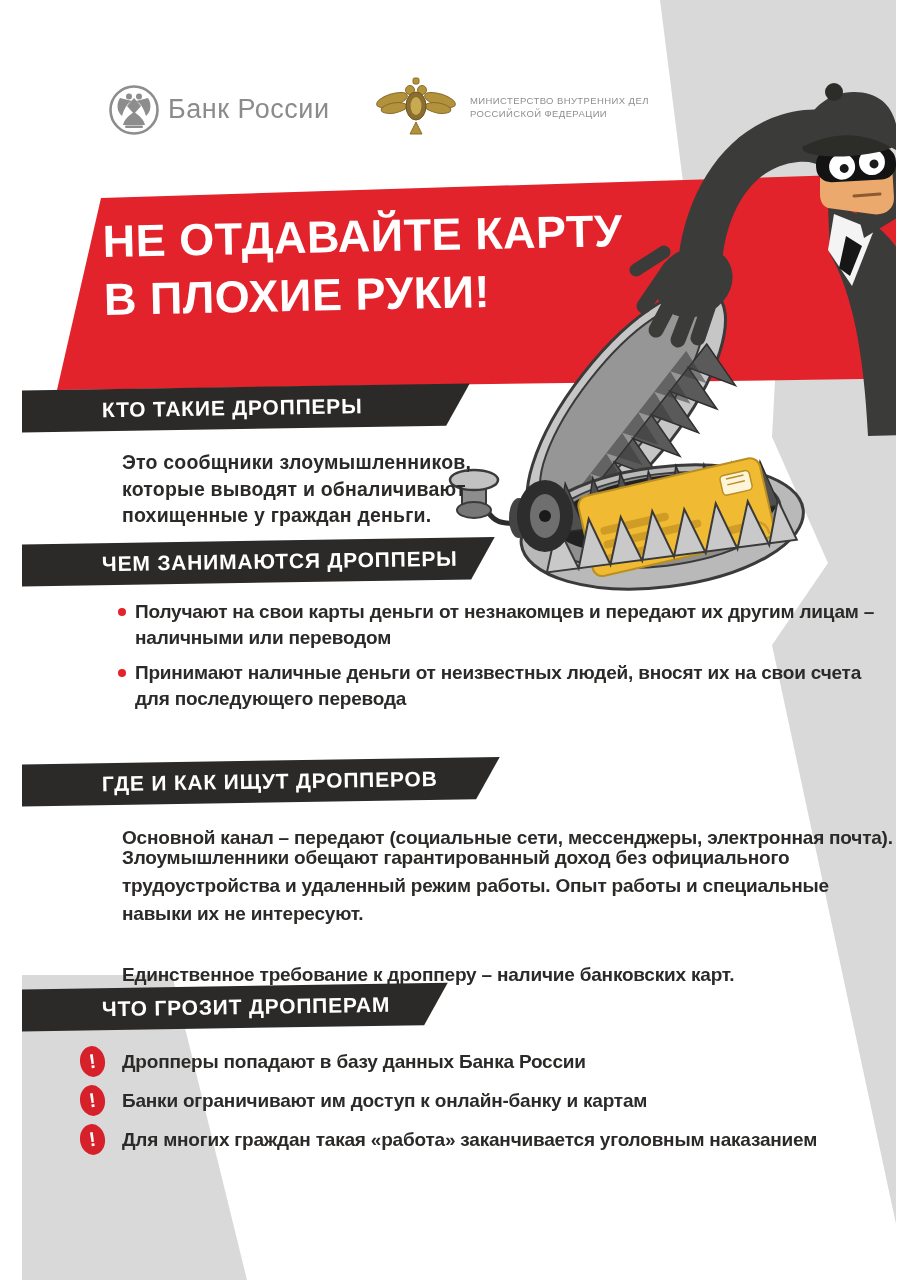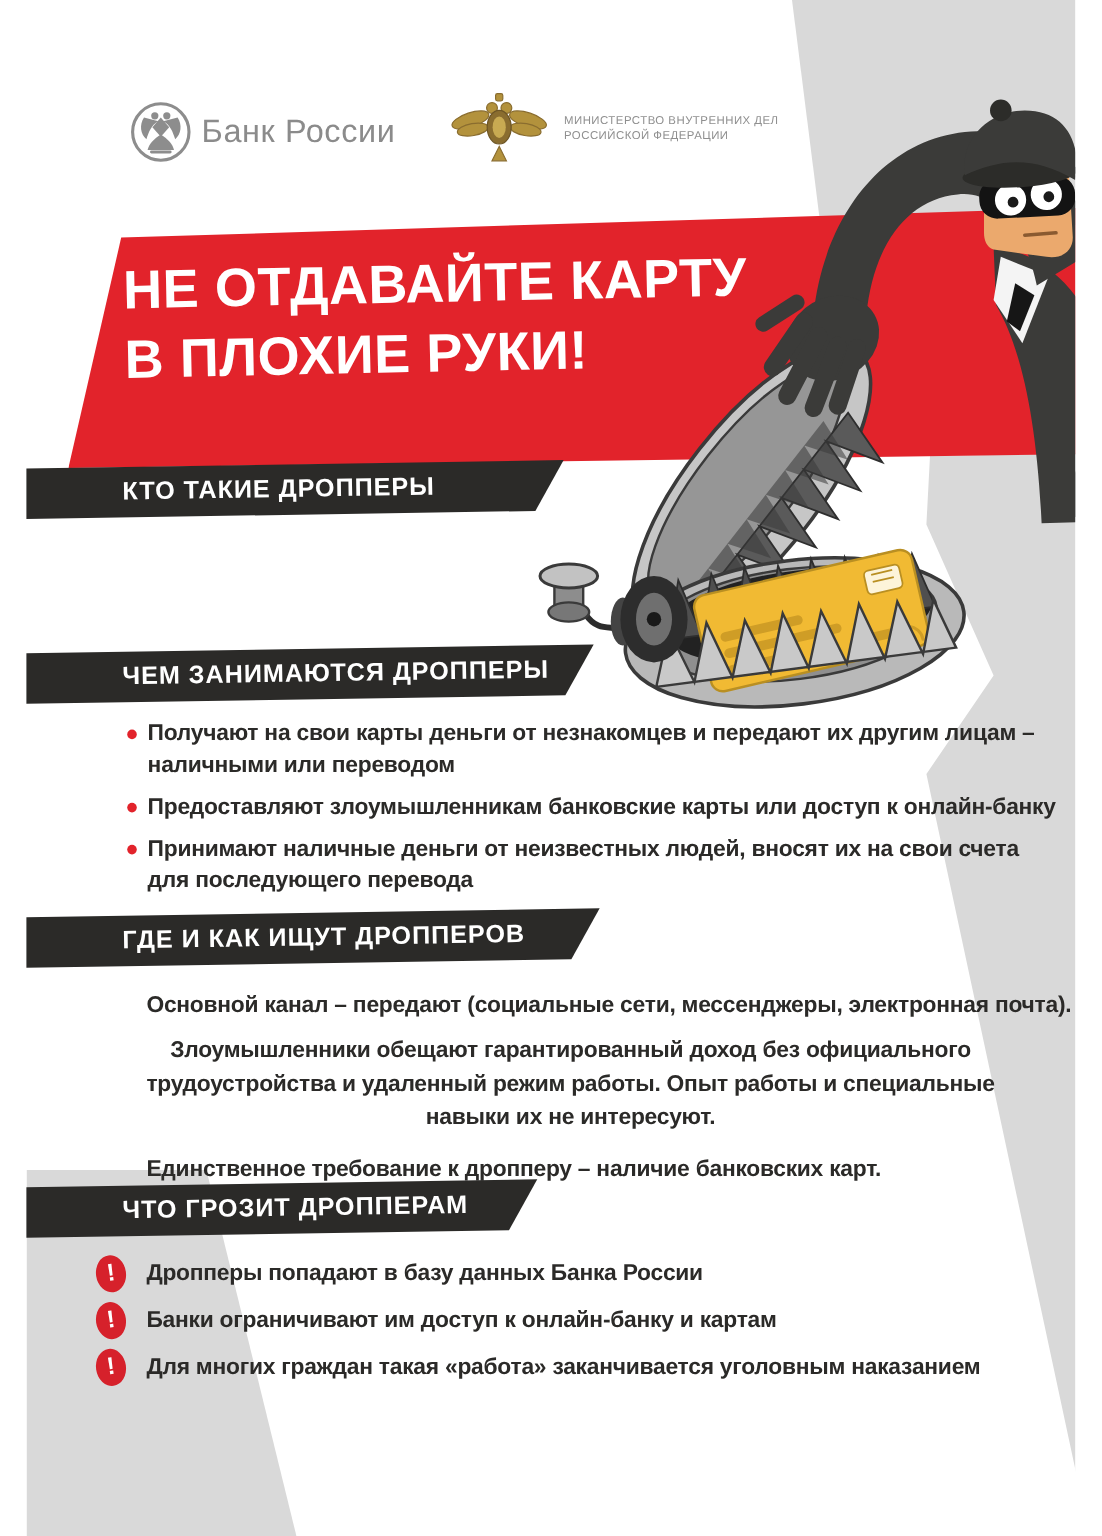--- a/index.html
+++ b/index.html
@@ -42,21 +42,21 @@
     white-space:nowrap;
   }
 
   
   .para{
     position:absolute;left:100px;font-weight:700;color:#2b2a28;white-space:pre-line;
   }
   .p-wide{font-size:19.5px;line-height:26.5px;letter-spacing:.2px;}
   .p-cond{font-size:19px;line-height:28px;letter-spacing:-0.2px;}
 
-  .bullets{position:absolute;left:84px;top:599px;width:800px;}
+  .bullets{position:absolute;left:96px;top:599px;width:800px;}
   .bullet{display:flex;align-items:flex-start;margin-bottom:9px;}
   .bullet .dot{
     flex:0 0 8px;width:8px;height:8px;border-radius:50%;background:#e2232b;margin:9px 9px 0 0;
   }
   .bullet .btxt{
     font-size:19px;line-height:26px;font-weight:700;letter-spacing:-0.2px;white-space:pre-line;
   }
 
   .warnings{position:absolute;left:58px;top:1046px;width:830px;}
   .warning{display:flex;align-items:center;margin-bottom:8px;}
@@ -184,46 +184,45 @@
       <circle cx="852" cy="165" r="4.5" fill="#1a1a1a"></circle>
     </g>
     <ellipse cx="828" cy="145" rx="48" ry="11" fill="#2c2c29" transform="rotate(-4 828 145)"></ellipse>
     <path d="M782,146 C778,112 806,92 832,92 C862,92 876,112 876,142 L874,150 C840,130 812,132 782,146 Z" fill="#3b3b39"></path>
     <circle cx="812" cy="92" r="9" fill="#2c2c29"></circle>
   </svg>
 
   <div class="bar" style="top:391px;width:470px;">
     <span>КТО ТАКИЕ ДРОППЕРЫ</span>
   </div>
+  <div class="para p-wide" style="top:449px;">Это сообщники злоумышленников,
+которые выводят и обналичивают
+похищенные у граждан деньги.</div>
 
   <div class="bar" style="top:545px;width:495px;">
     <span>ЧЕМ ЗАНИМАЮТСЯ ДРОППЕРЫ</span>
   </div>
   <div class="bullets">
     <div class="bullet">
       <span class="dot"></span>
       <span class="btxt">Получают на свои карты деньги от незнакомцев и передают их другим лицам –
 наличными или переводом</span>
     </div>
     <div class="bullet">
       <span class="dot"></span>
-      <span class="btxt">Предоставляют злоумышленникам банковские карты или доступ к онлайн-банку</span>
-    </div>
-    <div class="bullet">
-      <span class="dot"></span>
       <span class="btxt">Принимают наличные деньги от неизвестных людей, вносят их на свои счета
 для последующего перевода</span>
     </div>
   </div>
 
   <div class="bar" style="top:765px;width:500px;">
     <span>ГДЕ И КАК ИЩУТ ДРОППЕРОВ</span>
   </div>
   <div class="para p-cond" style="top:824px;">Основной канал – передают (социальные сети, мессенджеры, электронная почта).</div>
-  <div class="para p-cond" style="top:862px;text-align:center;">Злоумышленники обещают гарантированный доход без официального
+  <div class="para p-cond" style="top:844px;">Злоумышленники обещают гарантированный доход без официального
 трудоустройства и удаленный режим работы. Опыт работы и специальные
 навыки их не интересуют.</div>
   <div class="para p-cond" style="top:961px;">Единственное требование к дропперу – наличие банковских карт.</div>
 
   <div class="bar" style="top:990px;width:448px;">
     <span>ЧТО ГРОЗИТ ДРОППЕРАМ</span>
   </div>
   <div class="warnings">
     <div class="warning">
       <span class="excl">!</span>

